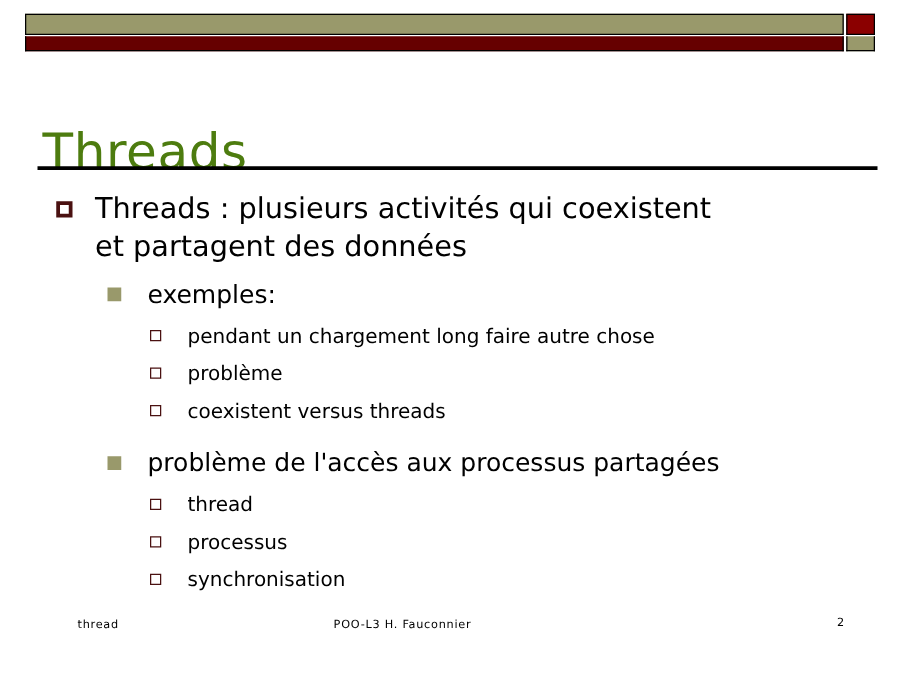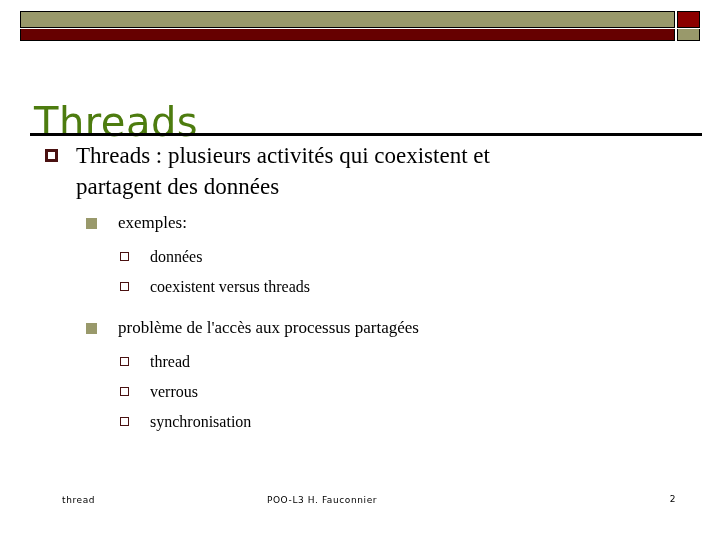--- a/index.html
+++ b/index.html
@@ -84,23 +84,22 @@
     top: 133px;
     width: 672px;
     height: 3px;
     background: #000000;
   }
 
   
   .content {
     position: absolute;
     left: 0;
-    top: 140px;
+    top: 152px;
     width: 580px;
-    font-family: Liberation Serif, serif;
   }
 
   .lvl1 {
     position: relative;
     padding-left: 76px;
     margin: 0 0 6px 0;
     font-size: 23px;
     line-height: 31px;
     color: #000000;
     max-width: 620px;
@@ -113,21 +112,21 @@
     height: 13px;
     border: 3px solid #4a1111;
     box-sizing: border-box;
     background: transparent;
   }
 
   .lvl2 {
     position: relative;
     padding-left: 118px;
     margin: 0 0 4px 0;
-    font-size: 17px;
+    font-size: 20px;
     line-height: 30px;
     color: #000000;
   }
   .lvl2 .bullet {
     position: absolute;
     left: 86px;
     top: 10px;
     width: 11px;
     height: 11px;
     background: #99996b;
@@ -207,39 +206,43 @@
     <span>Threads : plusieurs activités qui coexistent et partagent des données</span>
   </div>
 
   <div class="lvl2">
     <span class="bullet"></span>
     <span>exemples:</span>
   </div>
 
   <div class="lvl3">
     <span class="bullet"></span>
-    <span>données</span>
+    <span>pendant un chargement long faire autre chose</span>
+  </div>
+  <div class="lvl3">
+    <span class="bullet"></span>
+    <span>problème</span>
   </div>
   <div class="lvl3 gap-after-group">
     <span class="bullet"></span>
     <span>coexistent versus threads</span>
   </div>
 
   <div class="lvl2 gap-before-lvl2">
     <span class="bullet"></span>
     <span>problème de l'accès aux processus partagées</span>
   </div>
 
   <div class="lvl3">
     <span class="bullet"></span>
     <span>thread</span>
   </div>
   <div class="lvl3">
     <span class="bullet"></span>
-    <span>verrous</span>
+    <span>processus</span>
   </div>
   <div class="lvl3">
     <span class="bullet"></span>
     <span>synchronisation</span>
   </div>
 
 </div>
 
 <div class="footer">
   <span class="footer-left">thread</span>

